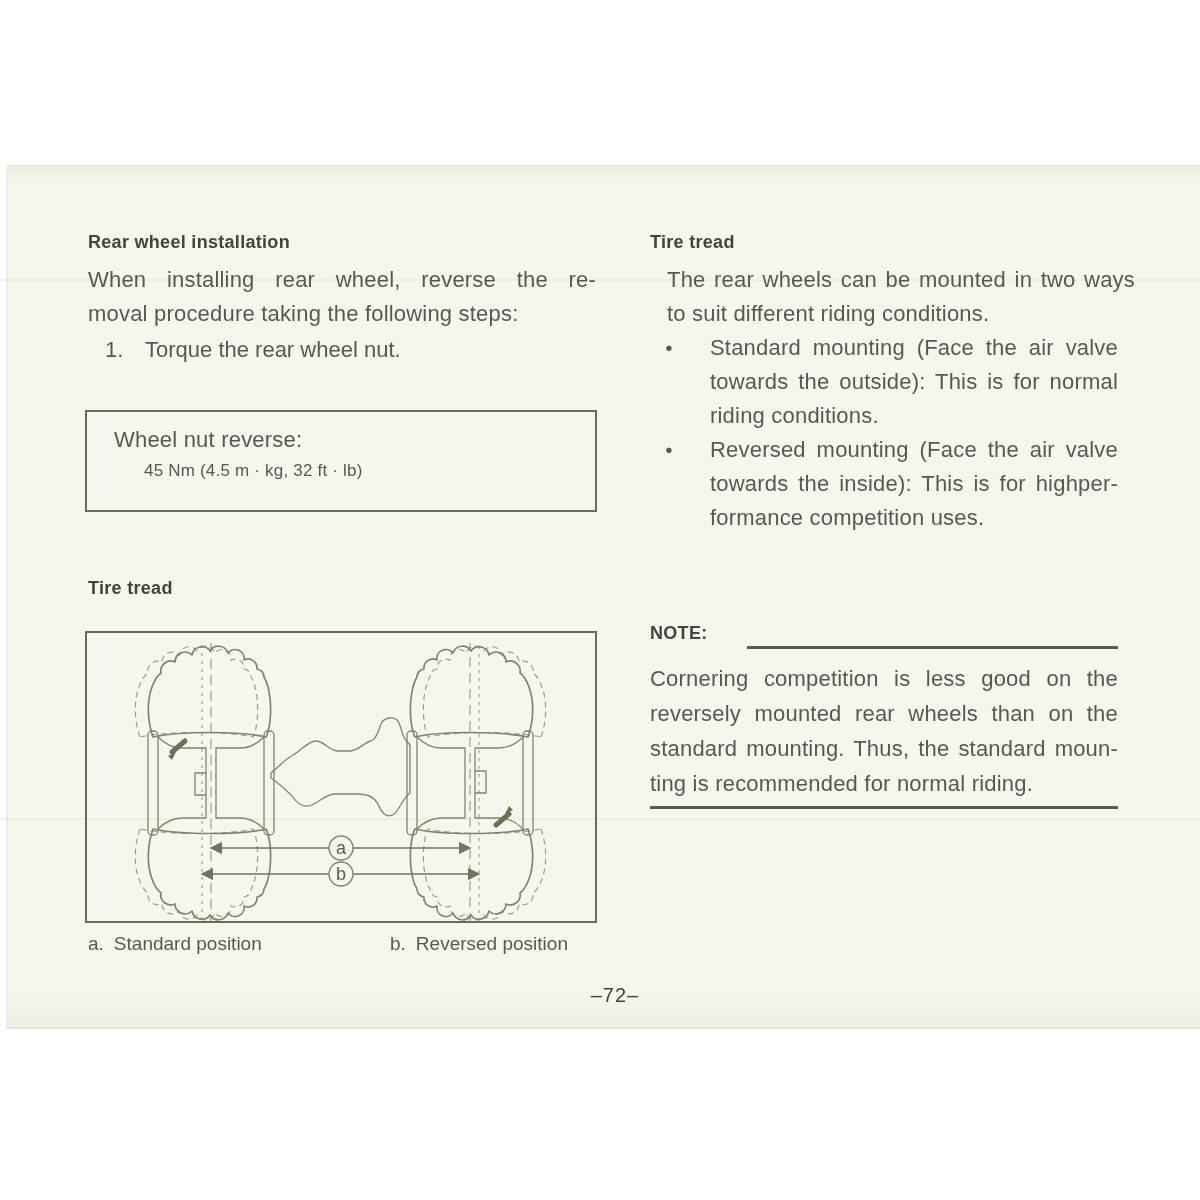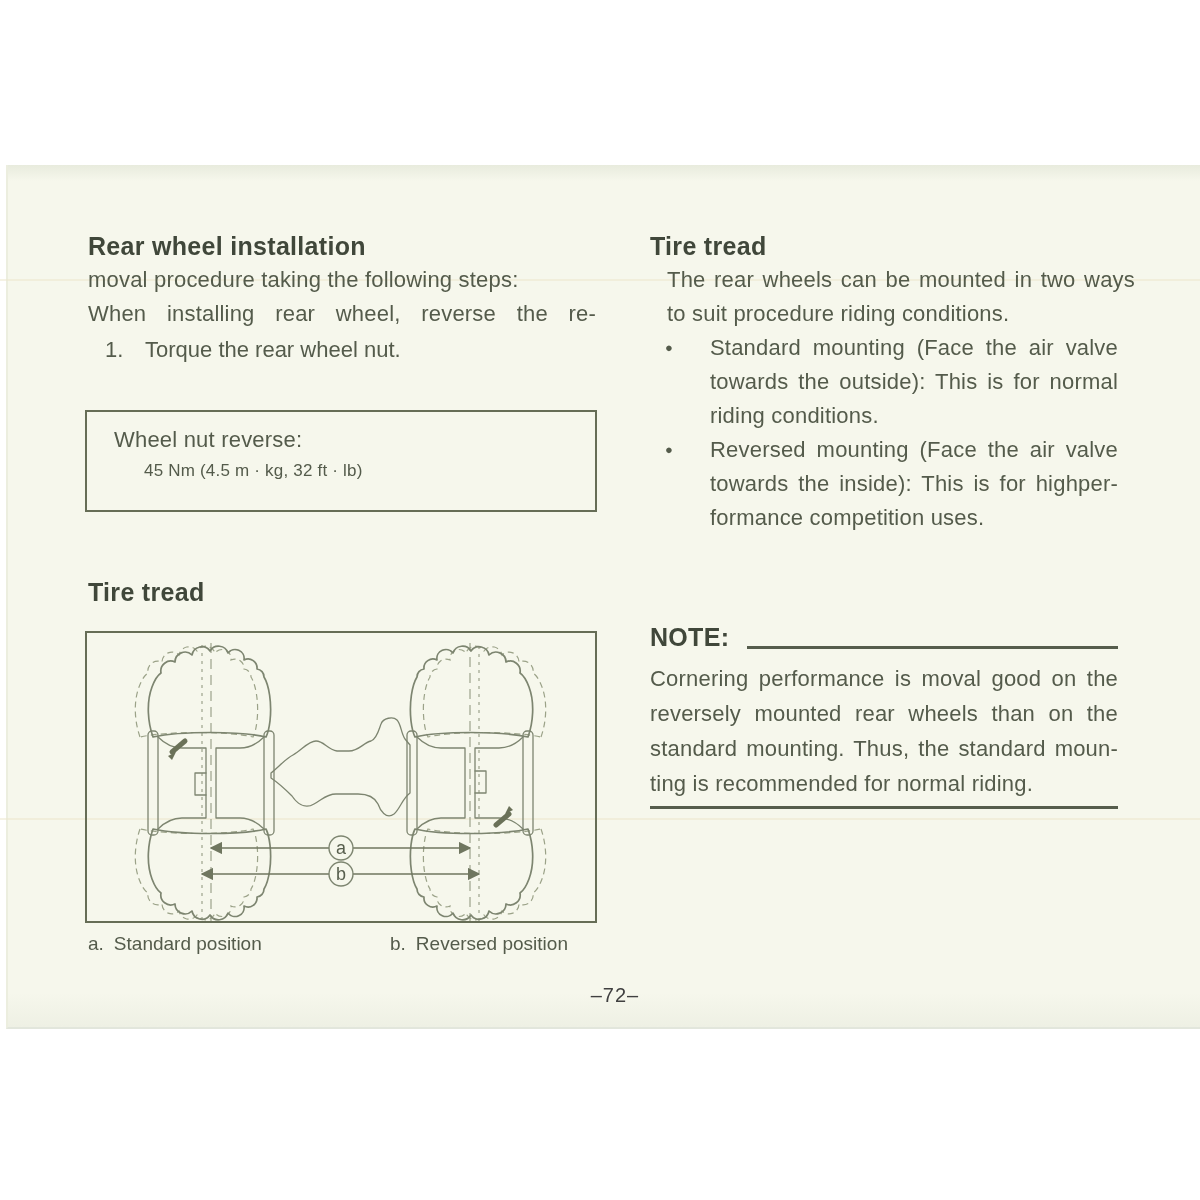--- a/index.html
+++ b/index.html
@@ -5,21 +5,21 @@
   html,body{margin:0;padding:0;background:#ffffff;}
   .canvas{position:relative;width:1200px;height:1200px;background:#ffffff;overflow:hidden;
           font-family:"Liberation Sans",sans-serif;color:#545b4b;}
   .paper{position:absolute;left:6px;top:165px;width:1194px;height:862px;
          background:linear-gradient(#e8ebdd,#f6f7ec 16px,#f6f7ec 96%,#eef0e4);
          border-bottom:2px solid #e2e6dc;border-left:2px solid #eceedf;}
   .crease{position:absolute;left:0;width:1200px;height:2px;background:rgba(236,231,206,0.55);}
   .c1{top:279px;} .c2{top:818px;}
 
   .abs{position:absolute;}
-  h2{margin:0;font-size:25px;font-weight:700;color:#40473a;letter-spacing:.3px;text-align:center;}
+  h2{margin:0;font-size:18px;font-weight:700;color:#40473a;letter-spacing:.3px;text-align:center;}
   .body-line{font-size:22px;line-height:34px;letter-spacing:.2px;white-space:nowrap;}
   .jline{white-space:normal;text-align:justify;text-align-last:justify;}
   .w508{width:508px;} .w468{width:468px;}
 
   .step-row{display:flex;font-size:22px;line-height:34px;}
   .step-num{width:40px;}
 
   .spec-box{position:absolute;left:85px;top:410px;width:512px;height:102px;
             border:2px solid #666d56;box-sizing:border-box;}
   .spec-title{margin:15px 0 0 27px;font-size:22px;letter-spacing:.2px;}
@@ -58,22 +58,22 @@
 <body>
 
 <div class="canvas">
   <div class="paper"></div>
   <div class="crease c1"></div>
   <div class="crease c2"></div>
 
   <h2 class="abs" style="left:88px;top:232px;">Rear wheel installation</h2>
 
   <div class="abs w508" style="left:88px;top:263px;">
+    <div class="body-line jline">When installing rear wheel, reverse the re-</div>
     <div class="body-line">moval procedure taking the following steps:</div>
-    <div class="body-line jline">When installing rear wheel, reverse the re-</div>
   </div>
 
   <div class="abs step-row" style="left:105px;top:333px;">
     <span class="step-num">1.</span>
     <span>Torque the rear wheel nut.</span>
   </div>
 
   <div class="spec-box">
     <div class="spec-title">Wheel nut reverse:</div>
     <div class="spec-value">45 Nm (4.5 m · kg, 32 ft · lb)</div>
@@ -140,21 +140,21 @@
   </div>
   <div class="figcap cap-b">
     <span>b.</span>
     <span>Reversed position</span>
   </div>
 
   <h2 class="abs" style="left:650px;top:232px;">Tire tread</h2>
 
   <div class="abs w468" style="left:650px;top:263px;margin-left:17px;">
     <div class="body-line jline">The rear wheels can be mounted in two ways</div>
-    <div class="body-line">to suit procedure riding conditions.</div>
+    <div class="body-line">to suit different riding conditions.</div>
   </div>
 
   <div class="bullets">
     <div class="bullet">
       <div class="bullet-dot">●</div>
       <div class="blines">
         <div class="body-line jline">Standard mounting (Face the air valve</div>
         <div class="body-line jline">towards the outside):  This is for normal</div>
         <div class="body-line">riding conditions.</div>
       </div>
@@ -166,21 +166,21 @@
         <div class="body-line jline">towards the inside):  This is for highper-</div>
         <div class="body-line">formance competition uses.</div>
       </div>
     </div>
   </div>
 
   <h2 class="note-label">NOTE:</h2>
   <div class="note-line"></div>
 
   <div class="note-para">
-    <div class="body-line jline">Cornering performance is moval good on the</div>
+    <div class="body-line jline">Cornering competition is less good on the</div>
     <div class="body-line jline">reversely mounted rear wheels than on the</div>
     <div class="body-line jline">standard mounting. Thus, the standard moun-</div>
     <div class="body-line">ting is recommended for normal riding.</div>
   </div>
   <div class="note-rule"></div>
 
   <div class="page-num">–72–</div>
 </div>
 
 </body></html>

